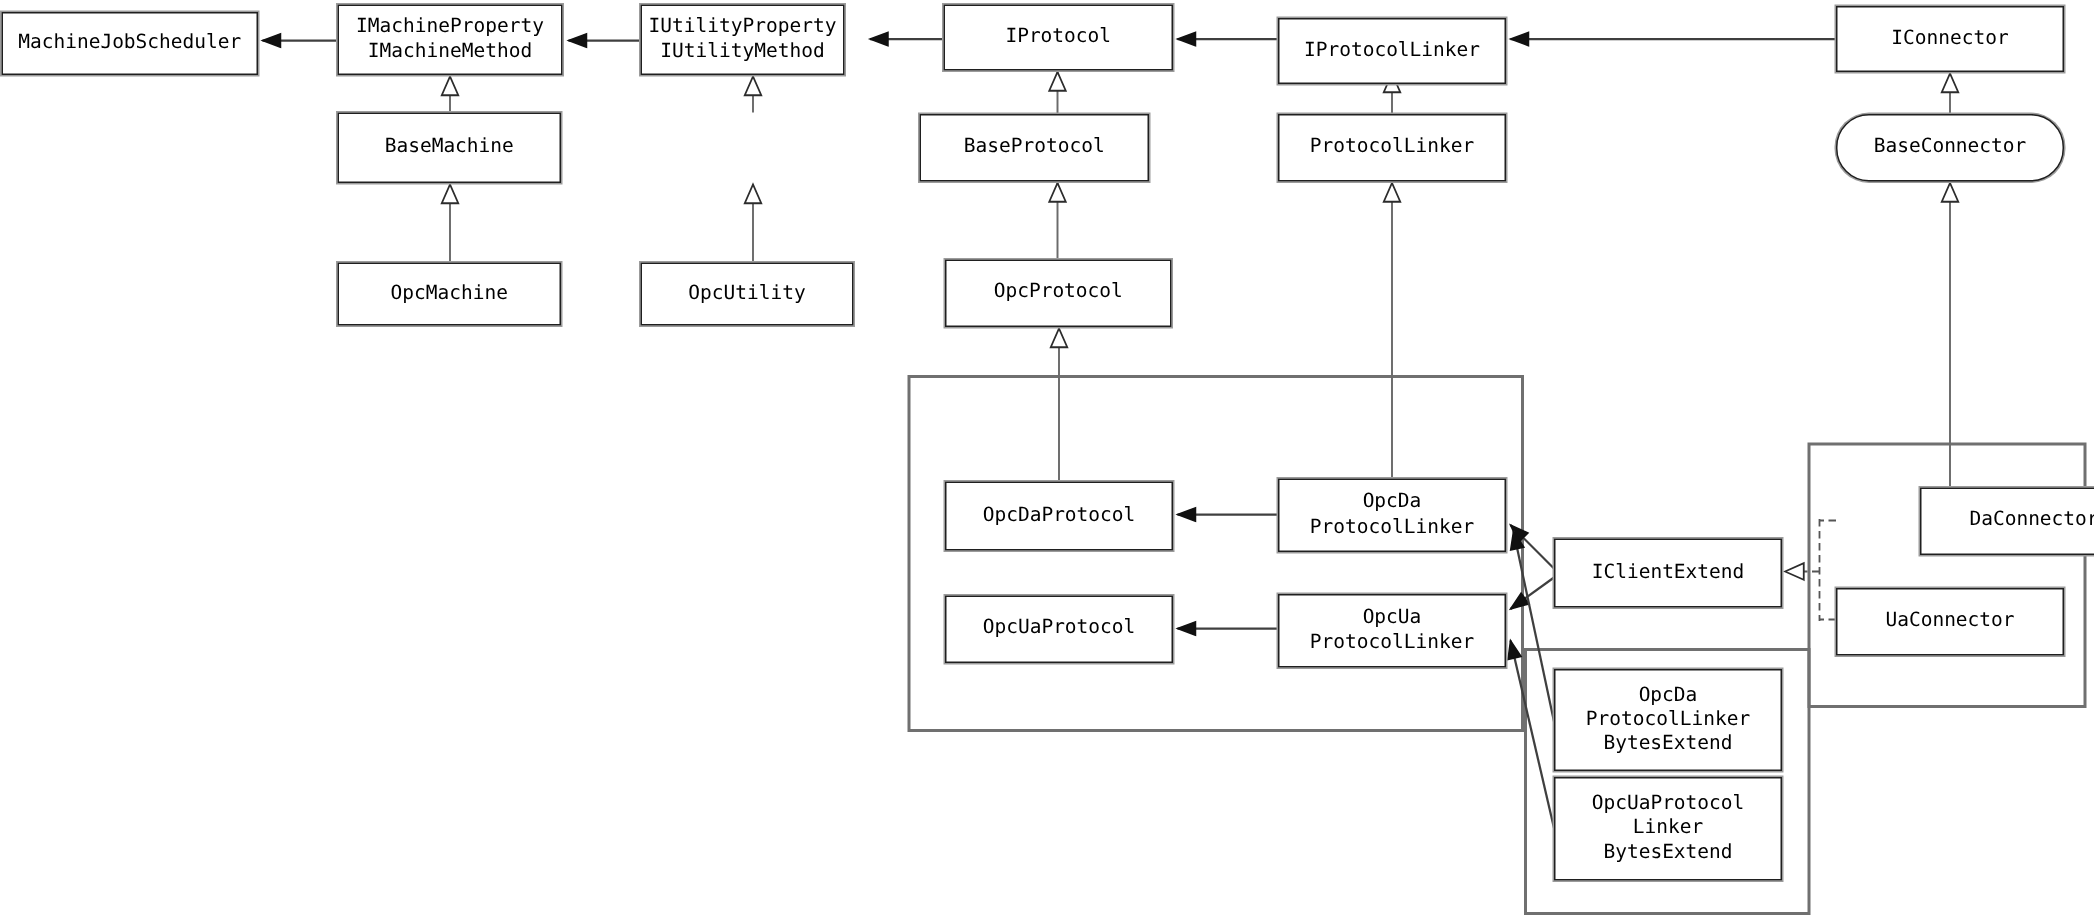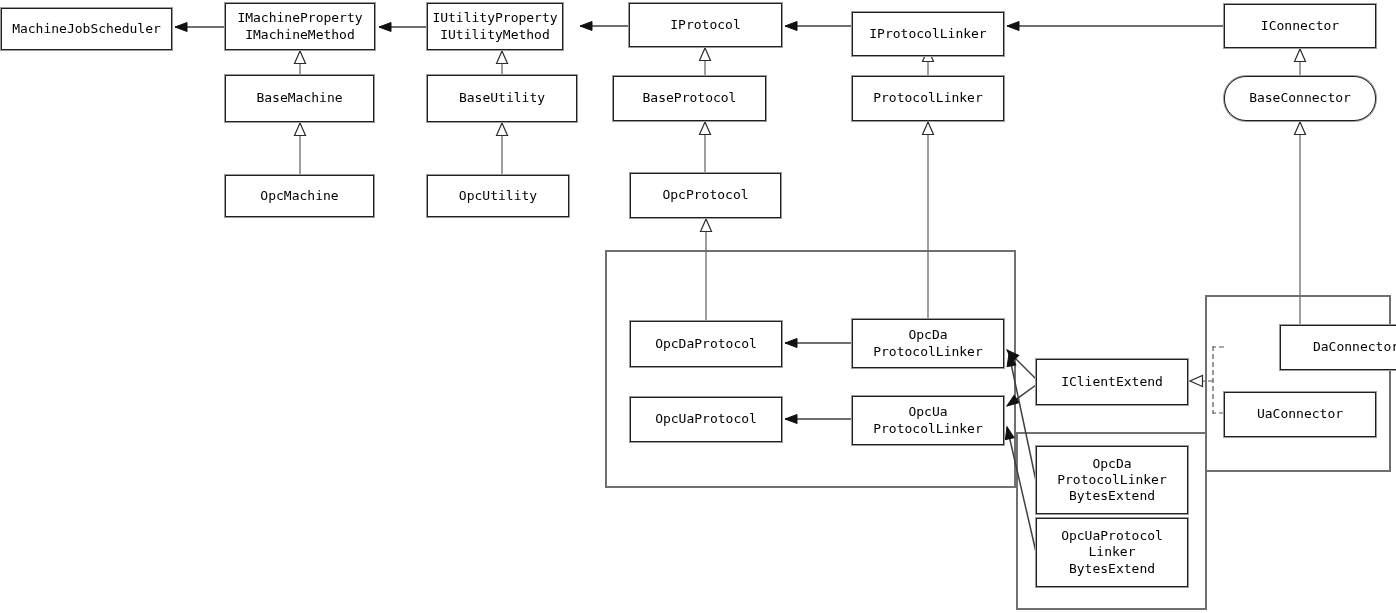--- a/index.html
+++ b/index.html
@@ -78,21 +78,20 @@
   <div class="node" style="left:1px;top:8px;width:171px;height:42px;">MachineJobScheduler</div>
   <div class="node" style="left:225px;top:3px;width:150px;height:47px;">IMachineProperty
 IMachineMethod</div>
   <div class="node" style="left:427px;top:3px;width:136px;height:47px;">IUtilityProperty
 IUtilityMethod</div>
   <div class="node" style="left:629px;top:3px;width:153px;height:44px;">IProtocol</div>
   <div class="node" style="left:852px;top:12px;width:152px;height:44px;">IProtocolLinker</div>
   <div class="node" style="left:1224px;top:4px;width:152px;height:44px;">IConnector</div>
 
   <div class="node" style="left:225px;top:75px;width:149px;height:47px;">BaseMachine</div>
-  <div class="node" style="left:427px;top:75px;width:150px;height:47px;">BaseUtility</div>
   <div class="node" style="left:613px;top:76px;width:153px;height:45px;">BaseProtocol</div>
   <div class="node" style="left:852px;top:76px;width:152px;height:45px;">ProtocolLinker</div>
   <div class="node" style="left:1224px;top:76px;width:152px;height:45px;border-radius:22px;">BaseConnector</div>
 
   <div class="node" style="left:225px;top:175px;width:149px;height:42px;">OpcMachine</div>
   <div class="node" style="left:427px;top:175px;width:142px;height:42px;">OpcUtility</div>
   <div class="node" style="left:630px;top:173px;width:151px;height:45px;">OpcProtocol</div>
 
   <div class="node" style="left:630px;top:321px;width:152px;height:46px;">OpcDaProtocol</div>
   <div class="node" style="left:630px;top:397px;width:152px;height:45px;">OpcUaProtocol</div>

